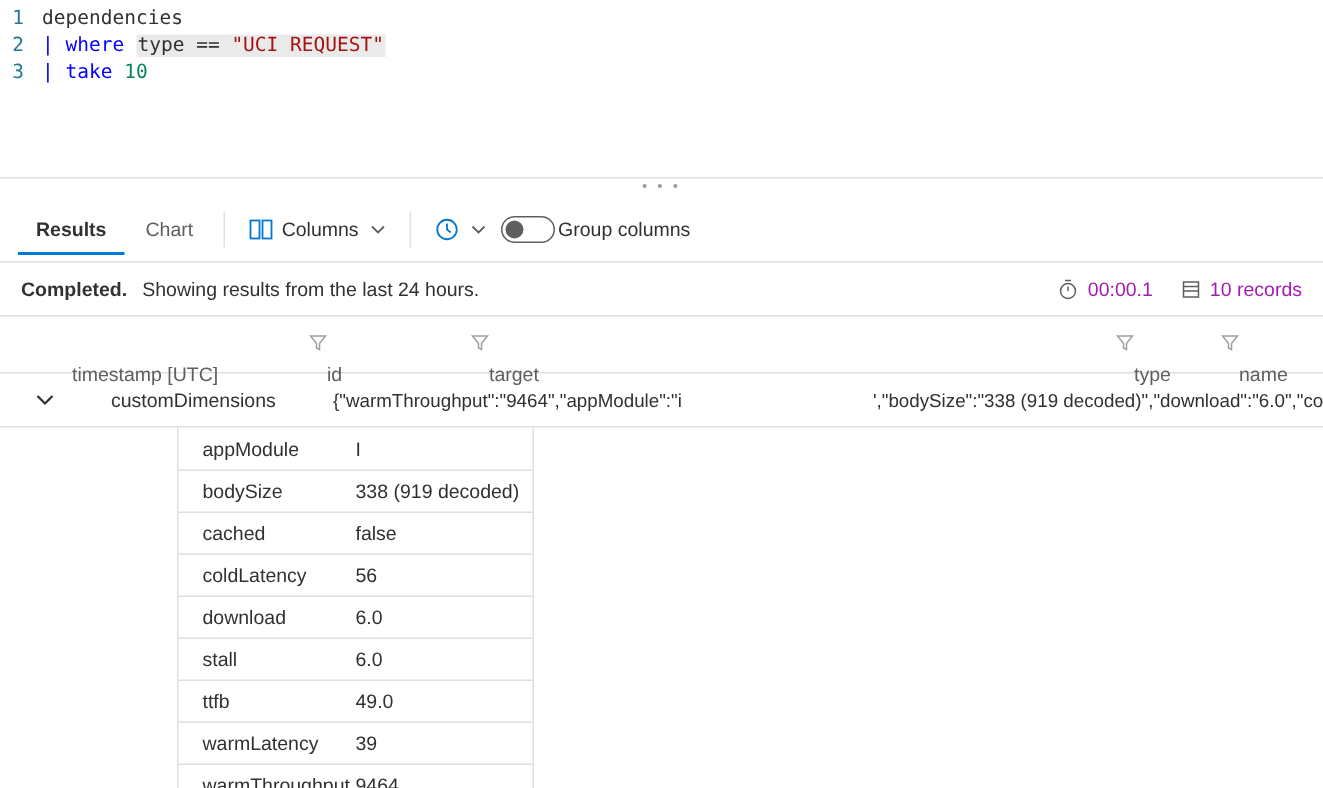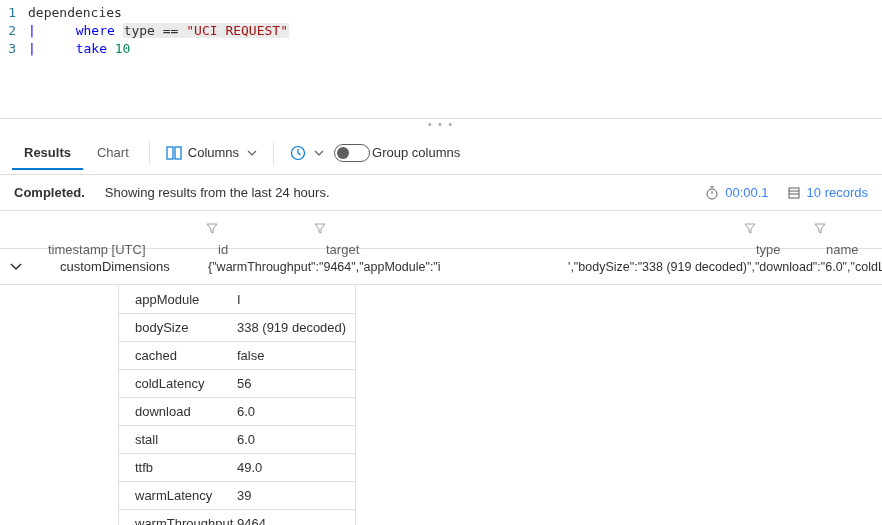--- a/index.html
+++ b/index.html
@@ -1,57 +1,57 @@
 <!DOCTYPE html>
 <html><head>
 <meta charset="utf-8">
 <style>
 * { box-sizing: border-box; margin: 0; padding: 0; }
 body { font-family: "Segoe UI", -apple-system, sans-serif; font-size: 13px; color: #323130; background: #fff; width: 882px; }
 .editor { border-bottom: 1px solid #e1dfdd; padding: 4px 0 60px 0; background: #fff; }
 .code-line { display: flex; align-items: baseline; font-family: Consolas, Monaco, monospace; font-size: 13px; line-height: 18px; }
 .gutter { width: 28px; text-align: right; color: #237893; padding-right: 12px; user-select: none; }
 .code { white-space: pre; }
-.kw { color: #0000ff; margin-left: 32px; }
+.kw { color: #0000ff; }
 .op { color: #323130; }
 .str { color: #a31515; }
 .num { color: #098658; }
 .tbl { color: #323130; }
 .pipe { color: #0000ff; }
 .highlighted { background: #eaeaea; padding: 0 1px; }
 
 .drag-dots { text-align: center; color: #a19f9d; height: 12px; font-size: 10px; letter-spacing: 2px; }
 
 .toolbar { display: flex; align-items: center; height: 44px; border-bottom: 1px solid #e1dfdd; padding: 0 12px; gap: 2px; }
 .tab { padding: 8px 12px; cursor: pointer; color: #605e5c; }
 .tab.active { color: #323130; border-bottom: 2px solid #0078d4; font-weight: 600; margin-bottom: -1px; }
 .vdiv { width: 1px; height: 24px; background: #e1dfdd; margin: 0 6px; }
 .tool-btn { display: flex; align-items: center; gap: 6px; padding: 4px 8px; cursor: pointer; color: #323130; }
 .tool-btn svg { flex-shrink: 0; }
 .chev { margin-left: 2px; }
 .toggle { width: 36px; height: 18px; border-radius: 9px; background: #fff; border: 1px solid #605e5c; position: relative; cursor: pointer; }
 .toggle::after { content: ""; position: absolute; left: 2px; top: 2px; width: 12px; height: 12px; border-radius: 50%; background: #605e5c; }
 
 .status-row { display: flex; align-items: center; justify-content: space-between; padding: 10px 14px; border-bottom: 1px solid #e1dfdd; }
-.status-left { display: flex; gap: 20px; }
+.status-left { display: flex; gap: 10px; }
 .bold { font-weight: 600; }
-.status-right { display: flex; align-items: center; gap: 18px; color: #3b82f6; }
+.status-right { display: flex; align-items: center; gap: 18px; color: #a21caf; }
 .stat { display: flex; align-items: center; gap: 6px; }
 
 .header-row { display: flex; align-items: center; height: 38px; border-bottom: 1px solid #e1dfdd; padding-left: 48px; color: #605e5c; }
 .hcell { display: flex; align-items: center; gap: 10px; }
 .hcell .label { flex: 1; margin-top: 40px; }
 .filter-ic { color: #a19f9d; cursor: pointer; }
 .col-ts { width: 170px; }
 .col-id { width: 108px; }
 .col-target { width: 430px; }
 .col-type { width: 70px; }
 .col-name { flex: 1; }
 
-.expand-row { display: flex; align-items: center; height: 36px; border-bottom: 1px solid #e1dfdd; }
+.expand-row { display: flex; align-items: center; height: 36px; border-bottom: 1px solid #e1dfdd; padding-left: 14px; }
 .chevron-cell { width: 60px; display: flex; align-items: center; padding-left: 10px; }
 .exp-label { width: 148px; font-weight: 400; }
 .exp-val { color: #323130; font-size: 12.5px; white-space: nowrap; overflow: hidden; width: 250px; }
 .exp-val-right { color: #323130; font-size: 12.5px; white-space: nowrap; overflow: hidden; flex: 1; margin-left: 110px; }
 
 .kv-table { margin-left: 118px; border-left: 1px solid #e1dfdd; border-right: 1px solid #e1dfdd; border-bottom: 1px solid #e1dfdd; width: 238px; }
 .kv-row { display: flex; height: 28px; align-items: center; border-top: 1px solid #e1dfdd; }
 .kv-row:first-child { border-top: none; }
 .kv-k { width: 110px; padding-left: 16px; color: #323130; }
 .kv-v { flex: 1; padding-left: 8px; color: #323130; }

